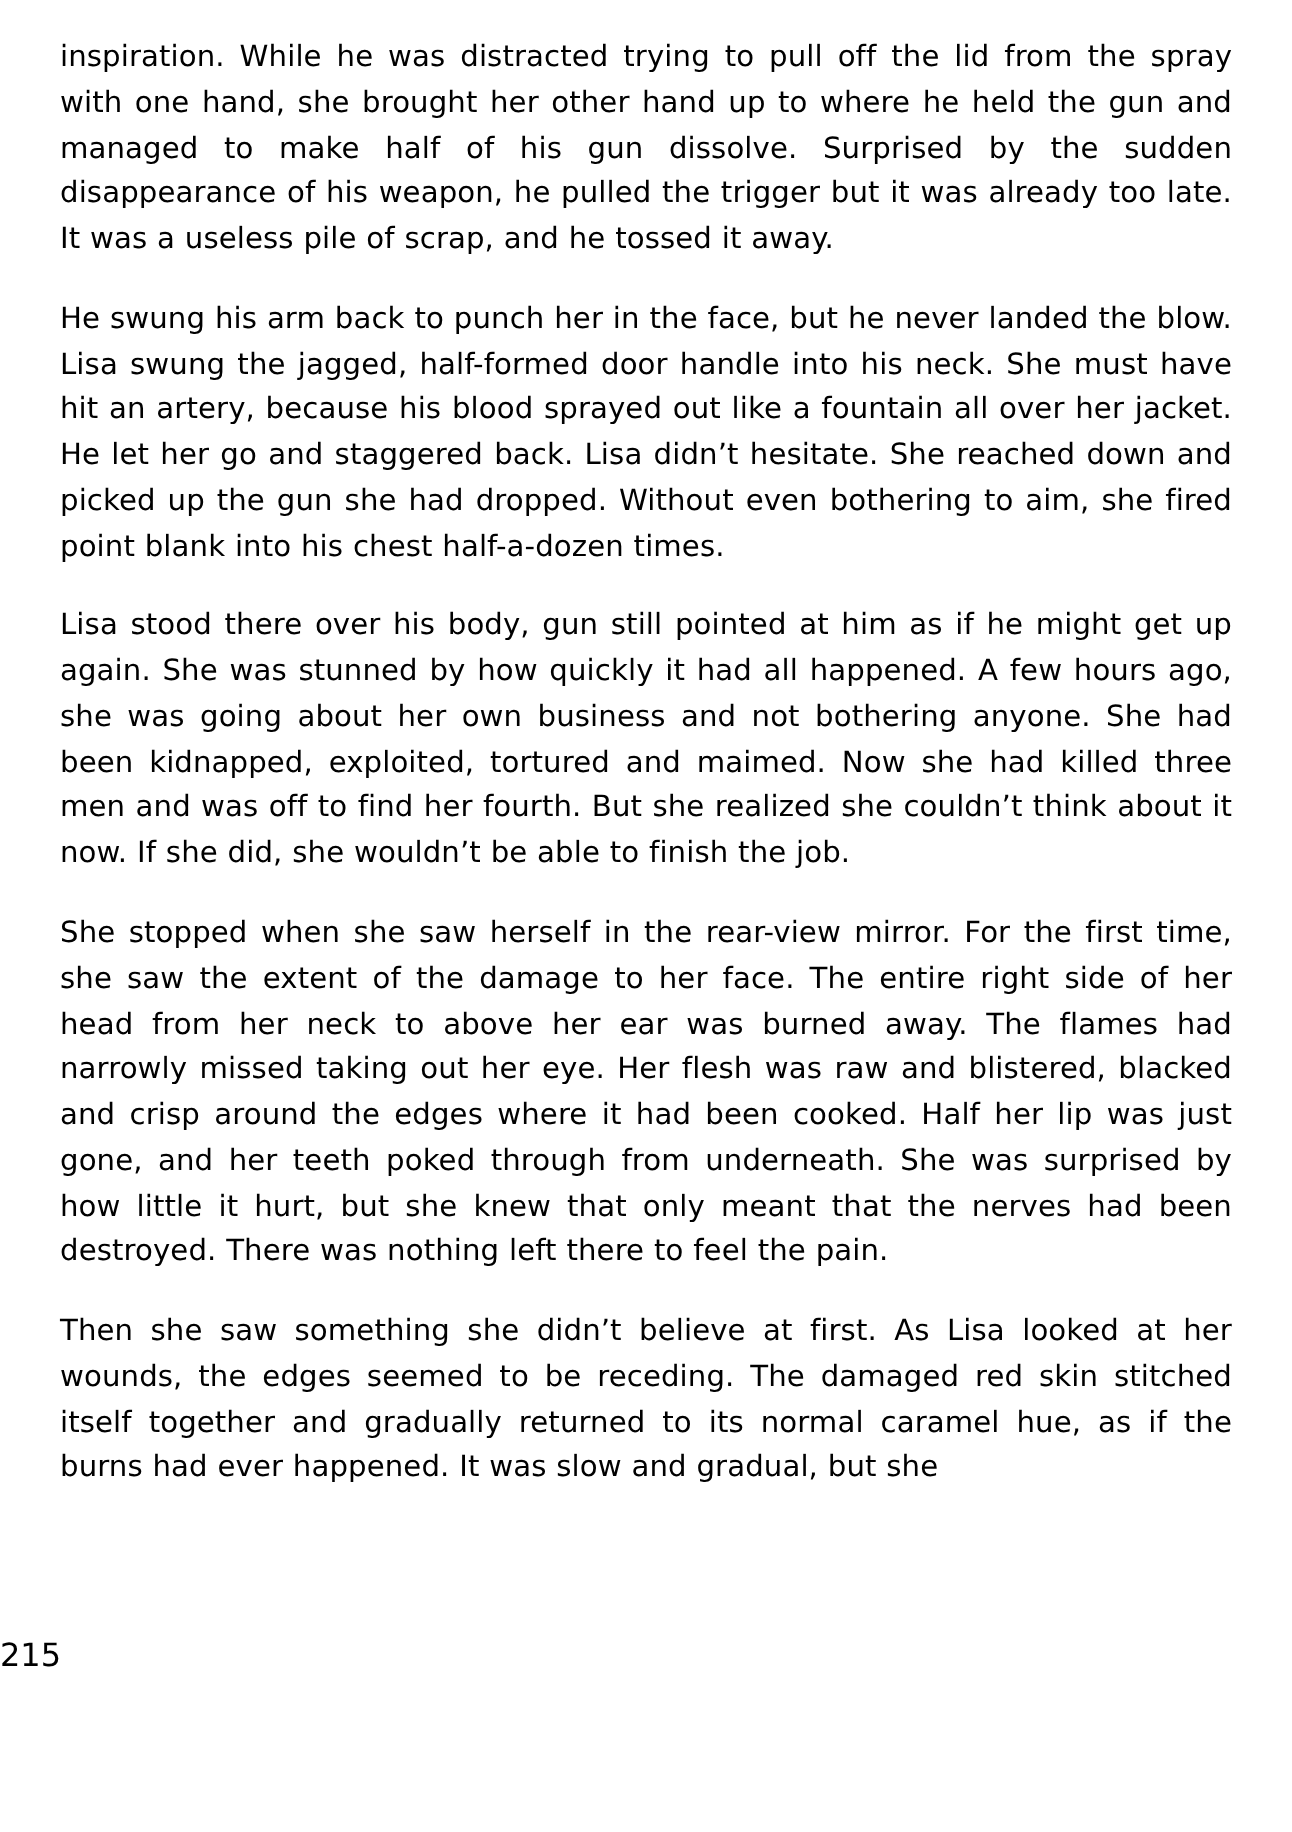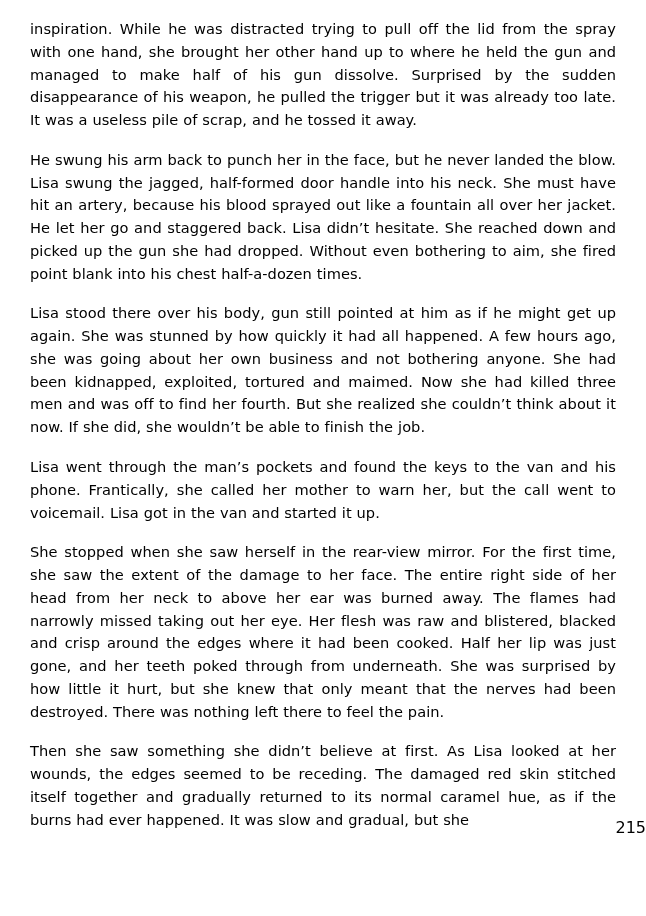--- a/index.html
+++ b/index.html
@@ -33,31 +33,30 @@
     margin: 0 0 17px 0;
   }
   .body-text p:last-child {
     margin-bottom: 4px;
   }
   .page-number {
     position: absolute;
     left: 0;
     right: 0;
     bottom: 28px;
-    text-align: right;
+    text-align: left;
     font-size: 16px;
     line-height: 1;
   }
 </style>
 </head>
 <body>
 
 <div class="page">
   <div class="body-text">
     <p>inspiration. While he was distracted trying to pull off the lid from the spray with one hand, she brought her other hand up to where he held the gun and managed to make half of his gun dissolve. Surprised by the sudden disappearance of his weapon, he pulled the trigger but it was already too late. It was a useless pile of scrap, and he tossed it away.</p>
     <p>He swung his arm back to punch her in the face, but he never landed the blow. Lisa swung the jagged, half-formed door handle into his neck. She must have hit an artery, because his blood sprayed out like a fountain all over her jacket. He let her go and staggered back. Lisa didn’t hesitate. She reached down and picked up the gun she had dropped. Without even bothering to aim, she fired point blank into his chest half-a-dozen times.</p>
     <p>Lisa stood there over his body, gun still pointed at him as if he might get up again. She was stunned by how quickly it had all happened. A few hours ago, she was going about her own business and not bothering anyone. She had been kidnapped, exploited, tortured and maimed. Now she had killed three men and was off to find her fourth. But she realized she couldn’t think about it now. If she did, she wouldn’t be able to finish the job.</p>
-    <p>Lisa went through the man’s pockets and found the keys to the van and his phone. Frantically, she called her mother to warn her, but the call went to voicemail. Lisa got in the van and started it up.</p>
     <p>She stopped when she saw herself in the rear-view mirror. For the first time, she saw the extent of the damage to her face. The entire right side of her head from her neck to above her ear was burned away. The flames had narrowly missed taking out her eye. Her flesh was raw and blistered, blacked and crisp around the edges where it had been cooked. Half her lip was just gone, and her teeth poked through from underneath. She was surprised by how little it hurt, but she knew that only meant that the nerves had been destroyed. There was nothing left there to feel the pain.</p>
     <p>Then she saw something she didn’t believe at first. As Lisa looked at her wounds, the edges seemed to be receding. The damaged red skin stitched itself together and gradually returned to its normal caramel hue, as if the burns had ever happened. It was slow and gradual, but she</p>
   </div>
   <div class="page-number">215</div>
 </div>
 
 </body></html>

